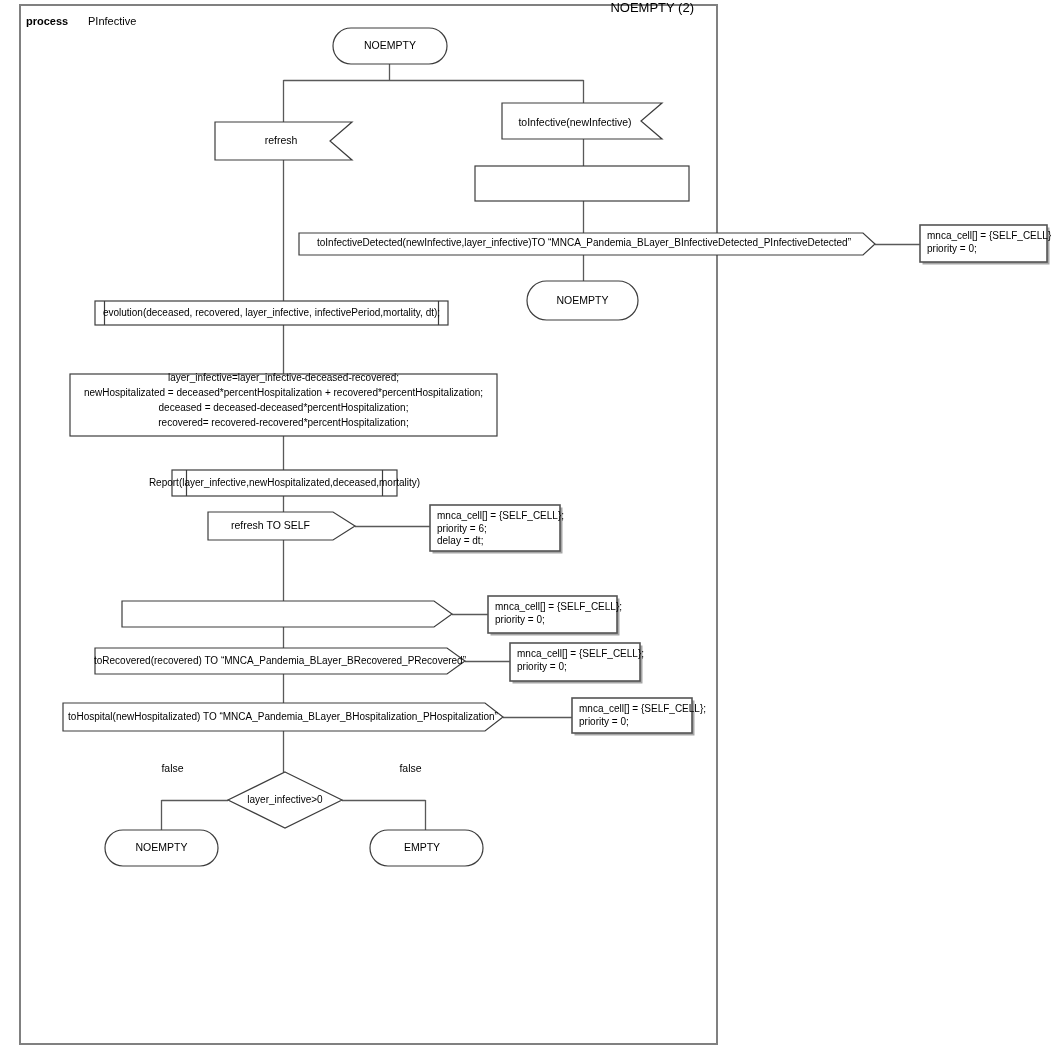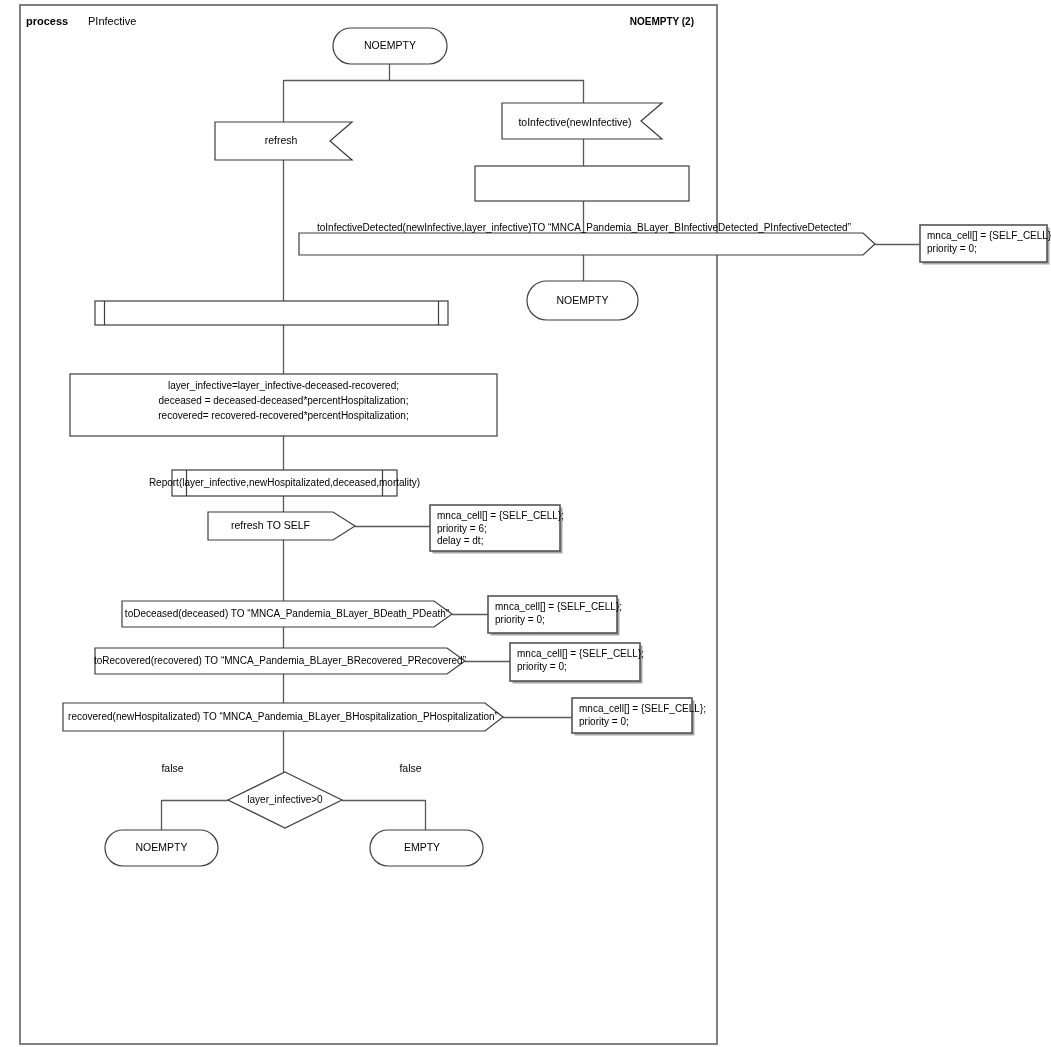--- a/index.html
+++ b/index.html
@@ -89,39 +89,40 @@
       <rect x="488" y="596" width="129" height="37" fill="#fff" stroke="#545454" stroke-width="1.6"></rect>
       <rect x="512.5" y="645.5" width="130" height="38" fill="#a6a6a6"></rect>
       <rect x="510" y="643" width="130" height="38" fill="#fff" stroke="#545454" stroke-width="1.6"></rect>
       <rect x="574.5" y="700.5" width="120" height="35" fill="#a6a6a6"></rect>
       <rect x="572" y="698" width="120" height="35" fill="#fff" stroke="#545454" stroke-width="1.6"></rect>
     </g>
   </svg>
 
   <div class="lbl left bold" style="left:26px;top:15px;width:55px;height:14px;font-size:11px;">process</div>
   <div class="lbl left" style="left:88px;top:15px;width:120px;height:14px;font-size:11px;">PInfective</div>
-  <div class="lbl right" style="left:580px;top:15px;width:114px;height:14px;font-size:10px;font-weight:bold;">NOEMPTY (2)</div>
+  <div class="lbl right" style="left:580px;top:1px;width:114px;height:14px;font-size:13px;">NOEMPTY (2)</div>
 
   <div class="lbl" style="left:333px;top:28px;width:114px;height:36px;">NOEMPTY</div>
   <div class="lbl" style="left:215px;top:122px;width:132px;height:38px;">refresh</div>
   <div class="lbl" style="left:502px;top:103px;width:146px;height:40px;">toInfective(newInfective)</div>
-  <div class="lbl small" style="left:299px;top:217px;width:570px;height:22px;">toInfectiveDetected(newInfective,layer_infective)TO “MNCA_Pandemia_BLayer_BInfectiveDetected_PInfectiveDetected”</div>
+  <div class="lbl small" style="left:299px;top:232px;width:570px;height:22px;">toInfectiveDetected(newInfective,layer_infective)TO “MNCA_Pandemia_BLayer_BInfectiveDetected_PInfectiveDetected”</div>
   <div class="lbl" style="left:527px;top:281px;width:111px;height:39px;">NOEMPTY</div>
+  <div class="lbl small" style="left:95px;top:301px;width:353px;height:24px;">evolution(deceased, recovered, layer_infective, infectivePeriod,mortality, dt);</div>
 
   <div class="multiline" style="left:70px;top:374px;width:427px;height:52px;border-radius:12px;">
     <div>layer_infective=layer_infective-deceased-recovered;</div>
+    <div>newHospitalizated = deceased*percentHospitalization + recovered*percentHospitalization;</div>
     <div>deceased = deceased-deceased*percentHospitalization;</div>
     <div>recovered= recovered-recovered*percentHospitalization;</div>
   </div>
 
   <div class="lbl small" style="left:172px;top:470px;width:225px;height:26px;overflow:visible;">Report(layer_infective,newHospitalizated,deceased,mortality)</div>
   <div class="lbl" style="left:208px;top:512px;width:125px;height:28px;">refresh TO SELF</div>
-  <div class="lbl small" style="left:122px;top:601px;width:330px;height:26px;">toDeceased(deceased) TO “MNCA_Pandemia_BLayer_BDeath_PDeath”</div>
   <div class="lbl small" style="left:95px;top:648px;width:370px;height:26px;">toRecovered(recovered) TO “MNCA_Pandemia_BLayer_BRecovered_PRecovered”</div>
-  <div class="lbl small" style="left:63px;top:703px;width:440px;height:28px;">recovered(newHospitalizated) TO “MNCA_Pandemia_BLayer_BHospitalization_PHospitalization”</div>
+  <div class="lbl small" style="left:63px;top:703px;width:440px;height:28px;">toHospital(newHospitalizated) TO “MNCA_Pandemia_BLayer_BHospitalization_PHospitalization”</div>
   <div class="lbl small" style="left:228px;top:776px;width:114px;height:48px;">layer_infective&gt;0</div>
 
   <div class="lbl" style="left:145px;top:762px;width:55px;height:14px;">false</div>
   <div class="lbl" style="left:383px;top:762px;width:55px;height:14px;">false</div>
 
   <div class="lbl" style="left:105px;top:830px;width:113px;height:36px;">NOEMPTY</div>
   <div class="lbl" style="left:370px;top:830px;width:104px;height:36px;">EMPTY</div>
 
   <div class="ann" style="left:920px;top:225px;width:127px;height:37px;">
     <div>mnca_cell[] = {SELF_CELL};</div>

